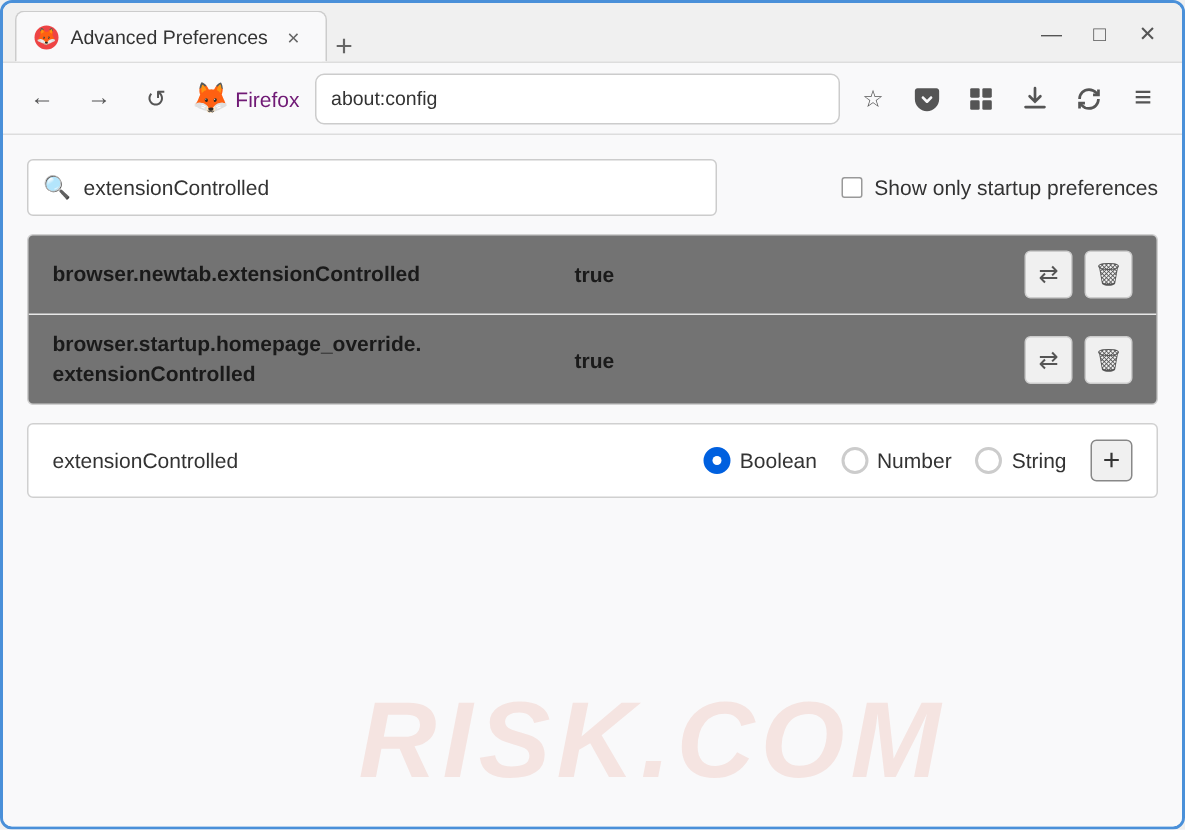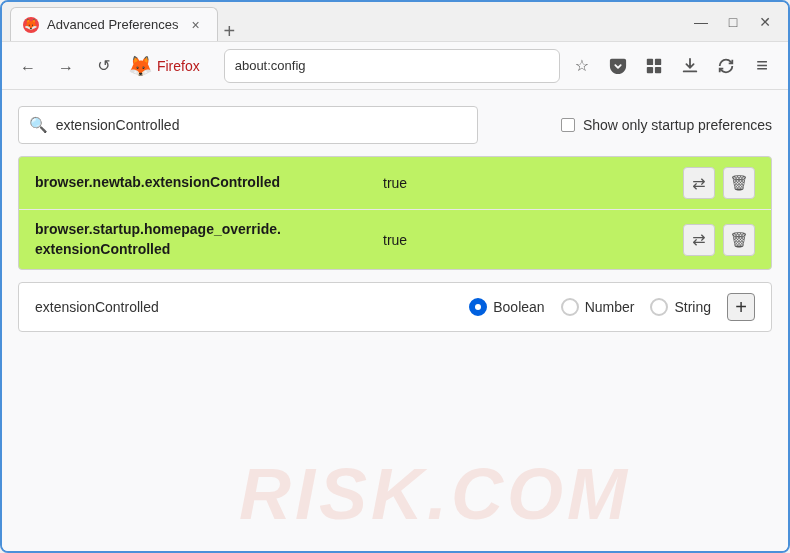--- a/index.html
+++ b/index.html
@@ -148,23 +148,23 @@
       display: flex;
       align-items: center;
       justify-content: center;
       font-size: 16px;
       color: #555;
     }
     .nav-btn:disabled { opacity: 0.4; cursor: default; }
 
     .firefox-text {
       font-size: 14px;
-      color: #b91c1c;
+      color: #701a75;
       font-weight: 500;
-      margin-right: 16px;
+      margin-right: 2px;
     }
 
     .address-bar-container {
       flex: 1;
       position: relative;
       display: flex;
       align-items: center;
       background: #fff;
       border: 1px solid #ccc;
       border-radius: 6px;
@@ -276,21 +276,21 @@
       width: 14px;
       height: 14px;
       border: 1px solid #999;
       border-radius: 2px;
       background: #fff;
       flex-shrink: 0;
     }
 
     
     .results-table {
-      background: #bef264;
+      background: #737373;
       border: 1px solid #d0d0d0;
       border-radius: 4px;
       overflow: hidden;
     }
 
     .pref-row {
       display: flex;
       align-items: center;
       padding: 10px 16px;
       border-bottom: 1px solid #e8e8e8;
@@ -305,21 +305,21 @@
     .pref-name {
       font-size: 14px;
       font-weight: 700;
       color: #1a1a1a;
       flex: 0 0 340px;
       line-height: 1.4;
     }
 
     .pref-value {
       font-size: 14px;
-      font-weight: 400;
+      font-weight: 700;
       color: #1a1a1a;
       flex: 1;
     }
 
     .pref-actions {
       display: flex;
       align-items: center;
       gap: 8px;
     }
 

